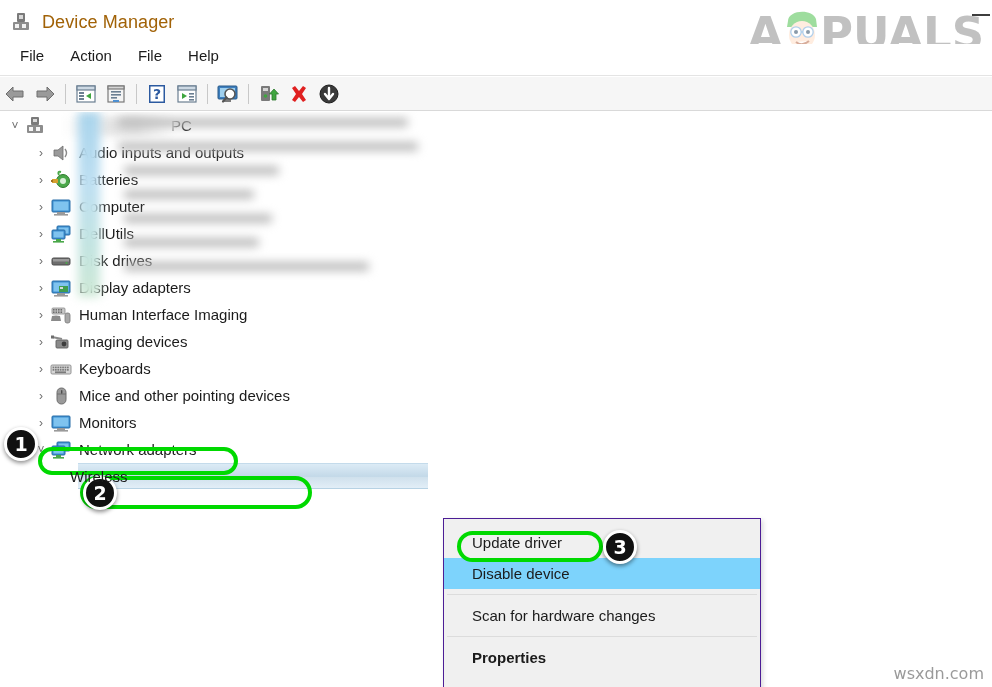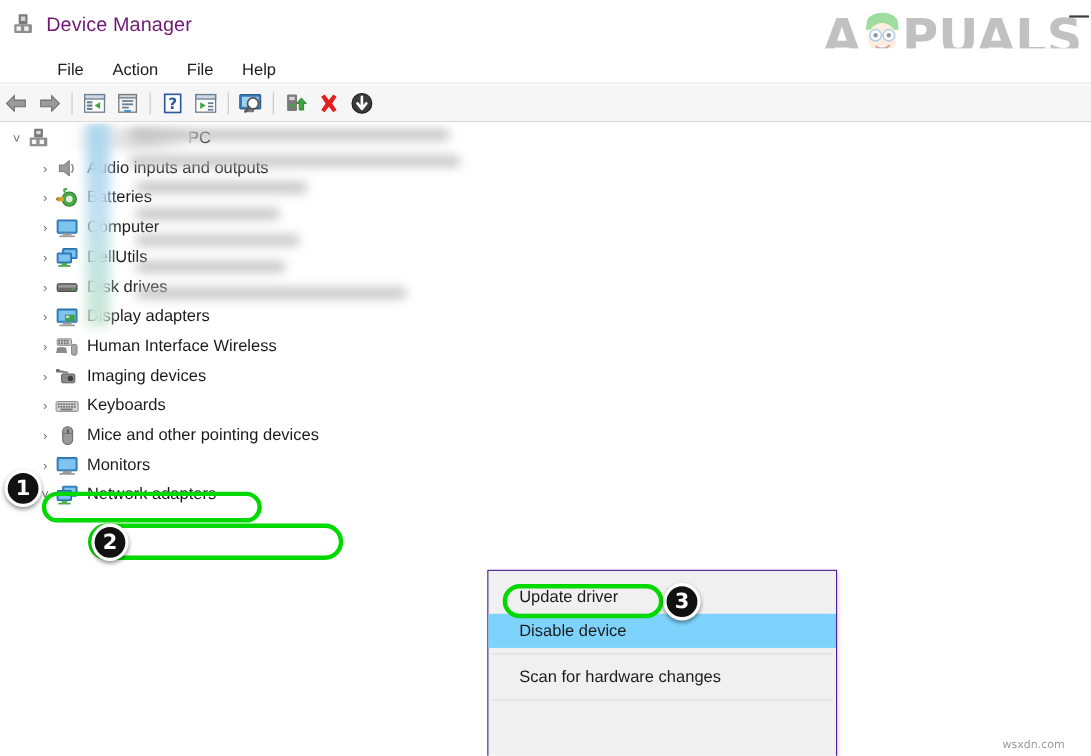--- a/index.html
+++ b/index.html
@@ -20,42 +20,41 @@
     position: absolute; left: 0; top: 0; width: 992px; height: 44px;
     background: #ffffff;
     display: flex; align-items: center;
   }
   .title-icon {
     margin-left: 10px; width: 22px; height: 22px;
     position: relative; flex: 0 0 auto;
   }
   .title-text {
     margin-left: 10px;
-    font-size: 18px; color: #701a75; letter-spacing: .1px;
+    font-size: 18px; color: #a16207; letter-spacing: .1px;
   }
   .win-minimize {
     position: absolute; right: 2px; top: 14px;
     width: 18px; height: 2px; background: #3d3d3d;
   }
 
   
   .brand {
     position: absolute; right: 8px; top: 4px;
     height: 56px; width: 236px;
     opacity: .55;
     pointer-events: none;
   }
 
   
   .menubar {
     position: absolute; left: 0; top: 44px; width: 992px; height: 32px;
     background: #ffffff;
-    display: flex; align-items: flex-end;
+    display: flex; align-items: flex-start;
     border-bottom: 1px solid #e4e4e4;
-    padding-left: 32px;
   }
   .menu-item {
     font-size: 15px; color: #1b1b1b;
     padding: 3px 12px; margin-left: 2px;
     cursor: default; border-radius: 2px;
   }
   .menu-item:first-child { margin-left: 8px; }
 
   
   .toolbar {
@@ -180,22 +179,22 @@
     font-size: 19px; font-weight: bold;
     display: flex; align-items: center; justify-content: center;
     font-family: "DejaVu Sans", sans-serif;
   }
   #badge-1 { left: 4px;   top: 427px; }
   #badge-2 { left: 83px;  top: 476px; }
   #badge-3 { left: 603px, top: 530px; }
 
   
   .wsxdn {
-    position: absolute; right: 24px; bottom: 4px;
-    font-size: 10px; color: #9a9a9a;
+    position: absolute; right: 8px; bottom: 4px;
+    font-size: 16px; color: #9a9a9a;
     font-family: "DejaVu Sans", sans-serif;
   }
 </style>
 </head>
 <body>
 
 <div id="app">
 
   <div class="titlebar">
     <span class="title-icon">
@@ -427,21 +426,21 @@
           <rect x="8" y="4" width="1.6" height="1.6" fill="#6d6d6d"></rect>
             <rect x="10.5" y="4" width="1.6" height="1.6" fill="#6d6d6d"></rect>
           <rect x="3" y="6.4" width="1.6" height="1.6" fill="#6d6d6d"></rect>
             <rect x="5.5" y="6.4" width="1.6" height="1.6" fill="#6d6d6d"></rect>
           <rect x="8" y="6.4" width="1.6" height="1.6" fill="#6d6d6d"></rect>
             <rect x="10.5" y="6.4" width="1.6" height="1.6" fill="#6d6d6d"></rect>
           <path d="M2 11 Q6 10 10 11 L11 16 L1 16 Z" fill="#8a8a8a"></path>
           <rect x="15" y="8" width="5" height="10" rx="2" fill="#a8a8a8" stroke="#7a7a7a" stroke-width=".8"></rect>
         </svg>
       </span>
-      <span class="tlabel">Human Interface Wireless</span>
+      <span class="tlabel">Human Interface Imaging</span>
     </div>
 
     <div class="trow lvl1">
       <span class="chev">›</span>
       <span class="ticon">
         <svg width="22" height="20" viewBox="0 0 22 20">
           <rect x="6" y="8" width="12" height="8" rx="1" fill="#8a8a8a" stroke="#5f5f5f" stroke-width=".9"></rect>
           <circle cx="14" cy="12" r="2.4" fill="#3d3d3d"></circle>
           <path d="M2 5 L12 7" stroke="#8a8a8a" stroke-width="2.2"></path>
           <rect x="1" y="3.5" width="3" height="3" fill="#6d6d6d"></rect>
@@ -510,20 +509,24 @@
           <rect x="8.5" y="3.5" width="10" height="6" fill="#7fc3ef"></rect>
           <rect x="2" y="6" width="13" height="9" rx="1" fill="#3d8fd1" stroke="#2a6fa8" stroke-width="1"></rect>
           <rect x="3.5" y="7.5" width="10" height="6" fill="#7fc3ef"></rect>
           <rect x="6" y="15" width="5" height="2" fill="#4aa84a"></rect>
           <rect x="3" y="17" width="11" height="1.6" fill="#4aa84a"></rect>
         </svg>
       </span>
       <span class="tlabel">Network adapters</span>
     </div>
 
+    <div class="trow lvl2" style="position:relative;">
+      <span class="sel-bg"></span>
+      <span class="tlabel" style="position:relative;z-index:2">Wireless</span>
+    </div>
 
     <div class="blurzone">
       <div class="bstripe"></div>
       <div class="bline" style="left:40px; top:6px;  width:290px;"></div>
       <div class="bline" style="left:40px; top:30px; width:300px;"></div>
       <div class="bline" style="left:46px; top:54px; width:155px;"></div>
       <div class="bline" style="left:46px; top:78px; width:130px;"></div>
       <div class="bline" style="left:46px; top:102px;width:148px;"></div>
       <div class="bline" style="left:46px; top:126px;width:135px;"></div>
       <div class="bline" style="left:46px; top:150px;width:245px;"></div>
@@ -535,20 +538,23 @@
       <span>Update driver</span>
     </div>
     <div class="ctx-item hl">
       <span>Disable device</span>
     </div>
     <div class="ctx-sep"></div>
     <div class="ctx-item">
       <span>Scan for hardware changes</span>
     </div>
     <div class="ctx-sep"></div>
+    <div class="ctx-item bold">
+      <span>Properties</span>
+    </div>
   </div>
 
   <div class="oval" id="oval-network"></div>
   <div class="oval" id="oval-wireless"></div>
   <div class="oval" id="oval-disable"></div>
 
   <div class="badge" id="badge-1" style="left:4px;  top:427px;">
     <span>1</span>
   </div>
   <div class="badge" id="badge-2" style="left:83px; top:476px;">

